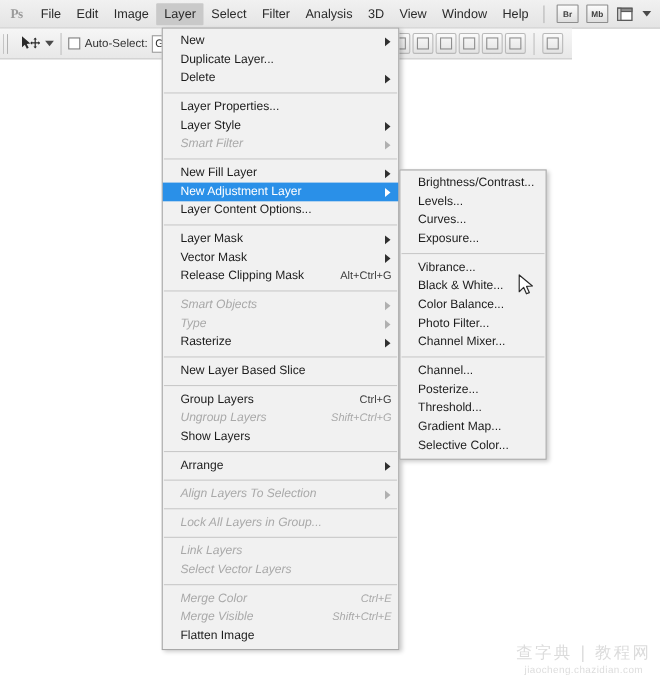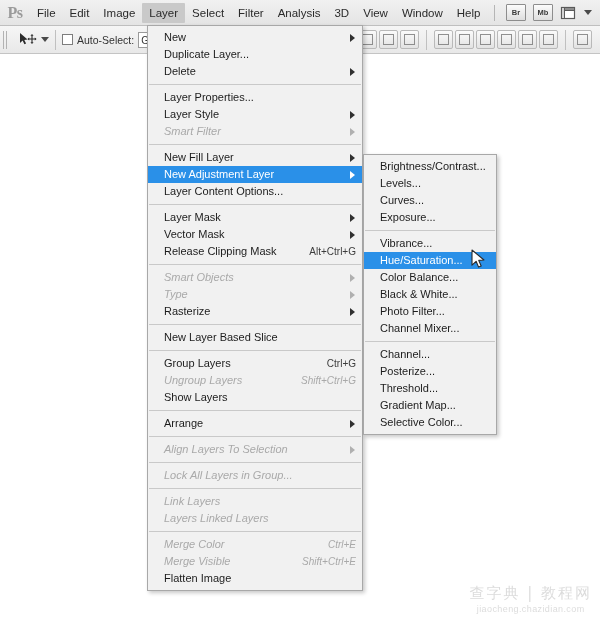--- a/index.html
+++ b/index.html
@@ -26,21 +26,21 @@
     background: linear-gradient(#f1f1f1, #e4e4e4);
     border-bottom: 1px solid #bfbfbf;
     display: flex;
     align-items: center;
     box-sizing: border-box;
   }
   #ps-logo {
     width: 30px;
     text-align: center;
     color: #9a9a9a;
-    font-size: 16px;
+    font-size: 12px;
     font-weight: bold;
     letter-spacing: -0.5px;
     font-family: "Liberation Serif", serif;
   }
   .menu-item {
     padding: 4px 7px;
     font-size: 11.5px;
     color: #2a2a2a;
     white-space: nowrap;
     cursor: default;
@@ -80,21 +80,21 @@
     width: 0; height: 0;
     border-left: 4px solid transparent;
     border-right: 4px solid transparent;
     border-top: 5px solid #4a4a4a;
   }
 
   
   #optionsbar {
     position: absolute;
     left: 0; top: 26px;
-    width: 600px; height: 28px;
+    width: 520px; height: 28px;
     background: linear-gradient(#f6f6f6, #e8e8e8);
     border-bottom: 1px solid #c4c4c4;
     display: flex;
     align-items: center;
     box-sizing: border-box;
   }
   .grip {
     width: 6px; height: 18px;
     margin-left: 3px;
     background-image: repeating-linear-gradient(to right, #b2b2b2 0 1px, transparent 1px 3px);
@@ -417,21 +417,21 @@
     </div>
     <div class="msep"></div>
     <div class="mrow dim">
       <span>Lock All Layers in Group...</span>
     </div>
     <div class="msep"></div>
     <div class="mrow dim">
       <span>Link Layers</span>
     </div>
     <div class="mrow dim">
-      <span>Layers Linked Layers</span>
+      <span>Select Vector Layers</span>
     </div>
     <div class="msep"></div>
     <div class="mrow dim">
       <span>Merge Color</span>
       <span class="shortcut">Ctrl+E</span>
     </div>
     <div class="mrow dim">
       <span>Merge Visible</span>
       <span class="shortcut">Shift+Ctrl+E</span>
     </div>
@@ -450,28 +450,25 @@
     <div class="mrow">
       <span>Curves...</span>
     </div>
     <div class="mrow">
       <span>Exposure...</span>
     </div>
     <div class="msep"></div>
     <div class="mrow">
       <span>Vibrance...</span>
     </div>
-    <div class="mrow sel">
-      <span>Hue/Saturation...</span>
+    <div class="mrow">
+      <span>Black &amp; White...</span>
     </div>
     <div class="mrow">
       <span>Color Balance...</span>
-    </div>
-    <div class="mrow">
-      <span>Black &amp; White...</span>
     </div>
     <div class="mrow">
       <span>Photo Filter...</span>
     </div>
     <div class="mrow">
       <span>Channel Mixer...</span>
     </div>
     <div class="msep"></div>
     <div class="mrow">
       <span>Channel...</span>

